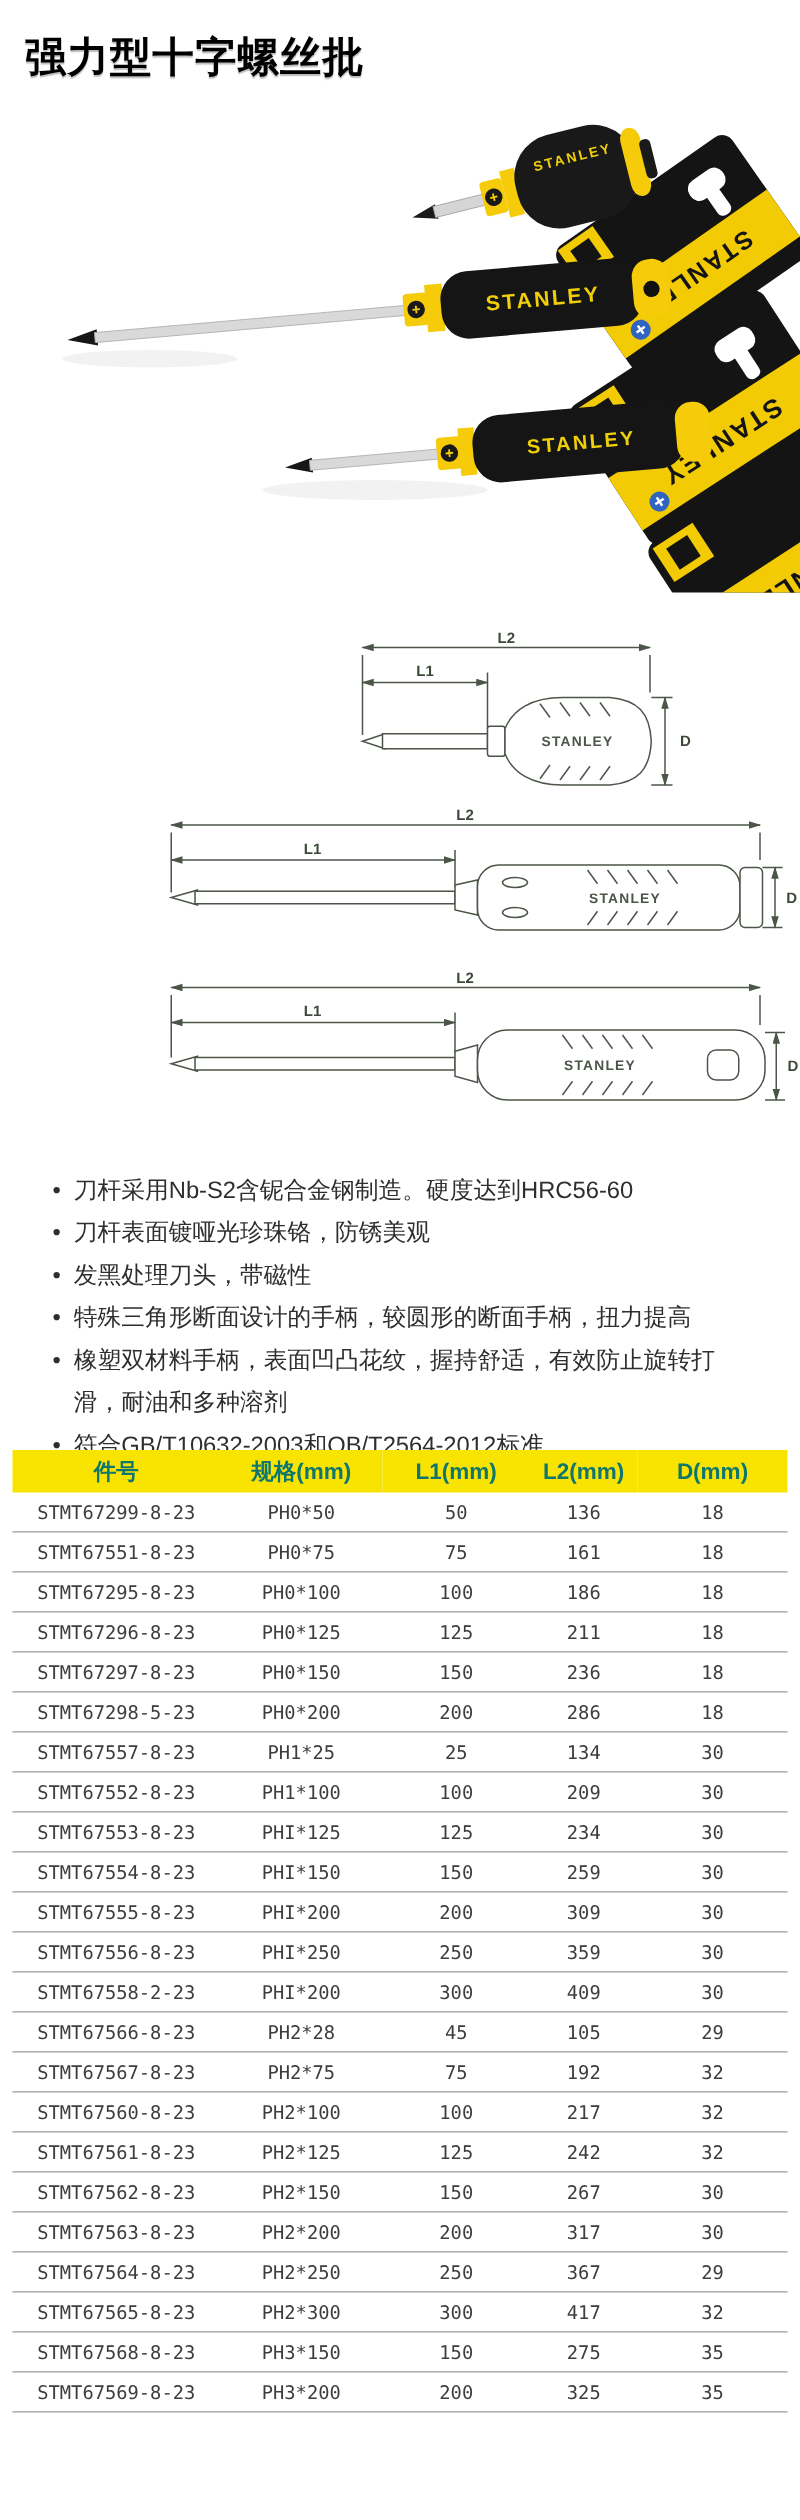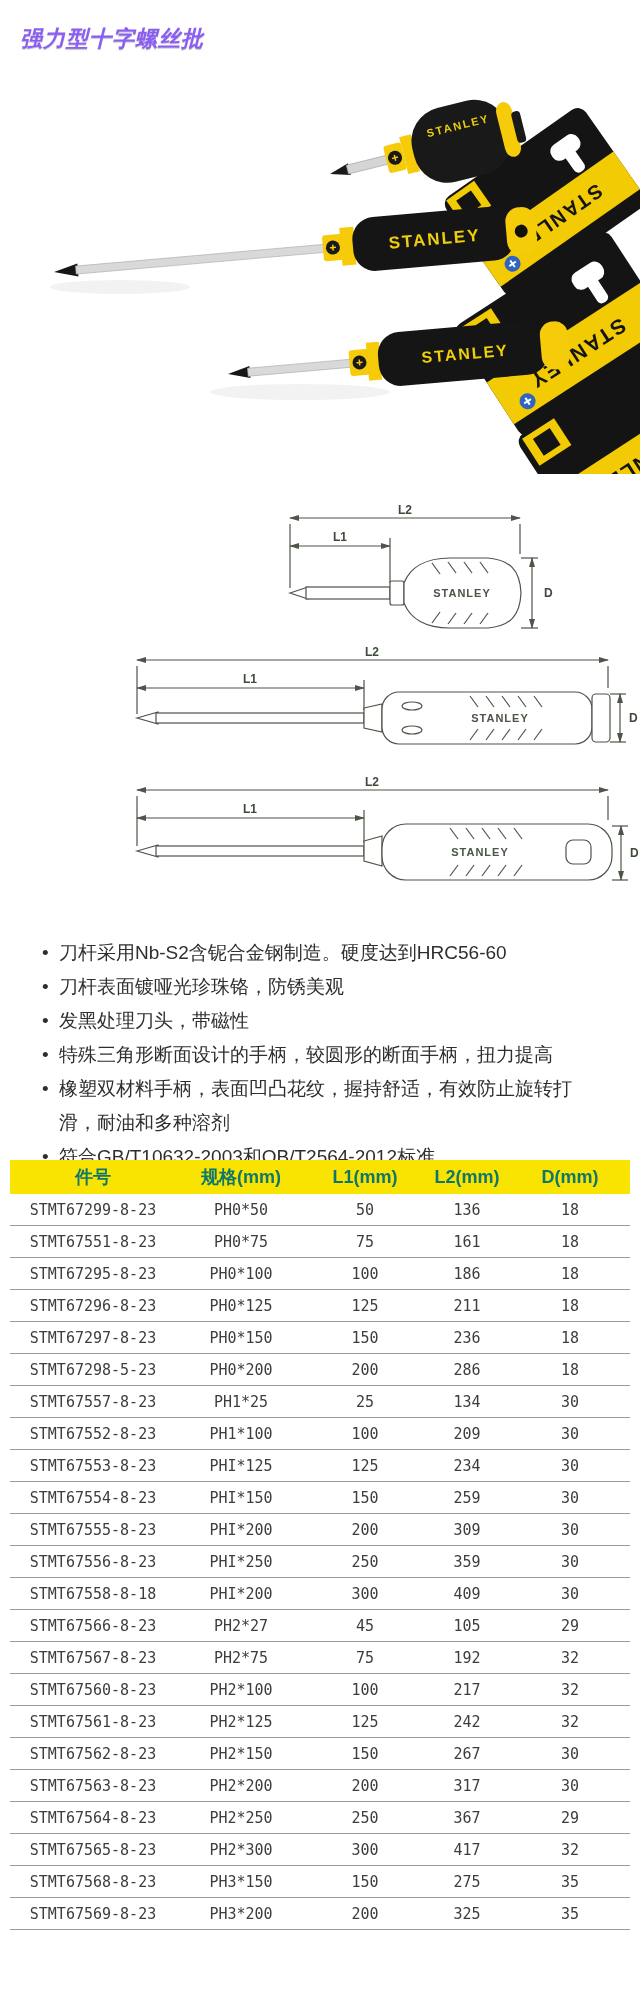--- a/index.html
+++ b/index.html
@@ -1,19 +1,19 @@
 <!DOCTYPE html>
 <html><head>
 <meta charset="utf-8">
 <style>
   html,body{margin:0;padding:0;background:#ffffff;}
   .page{position:relative;width:640px;height:2016px;background:#ffffff;overflow:hidden;
         font-family:"Liberation Sans","DejaVu Sans",sans-serif;color:#333;}
-  .title{position:absolute;top:24px;left:20px;font-size:22px;font-weight:bold;
-         color:#8b5cf6;letter-spacing:1px;text-shadow:0 1px 1px #bbb;font-style:italic;}
+  .title{position:absolute;top:24px;left:20px;font-size:33px;font-weight:bold;
+         color:#000000;letter-spacing:1px;text-shadow:0 1px 1px #bbb;}
   .photo{position:absolute;top:82px;left:0;}
   .diagrams{position:absolute;top:488px;left:0;}
   .features{position:absolute;top:936px;left:42px;width:560px;margin:0;padding:0;
             list-style:none;font-size:19px;line-height:34px;color:#2e2e2e;}
   .features li{position:relative;padding-left:17px;text-indent:0;}
   .features li .dot{position:absolute;left:0;top:0;color:#2e2e2e;}
   .spec{position:absolute;top:1160px;left:10px;width:620px;border-collapse:collapse;
         table-layout:fixed;}
   .spec th{background:#F8E400;height:34px;font-size:18px;font-weight:bold;color:#0f766e;
            text-align:center;padding:0;}
@@ -331,29 +331,29 @@
           <td>30</td>
         </tr>
         <tr>
           <td>STMT67556-8-23</td>
           <td>PHI*250</td>
           <td>250</td>
           <td>359</td>
           <td>30</td>
         </tr>
         <tr>
-          <td>STMT67558-8-18</td>
+          <td>STMT67558-2-23</td>
           <td>PHI*200</td>
           <td>300</td>
           <td>409</td>
           <td>30</td>
         </tr>
         <tr>
           <td>STMT67566-8-23</td>
-          <td>PH2*27</td>
+          <td>PH2*28</td>
           <td>45</td>
           <td>105</td>
           <td>29</td>
         </tr>
         <tr>
           <td>STMT67567-8-23</td>
           <td>PH2*75</td>
           <td>75</td>
           <td>192</td>
           <td>32</td>

